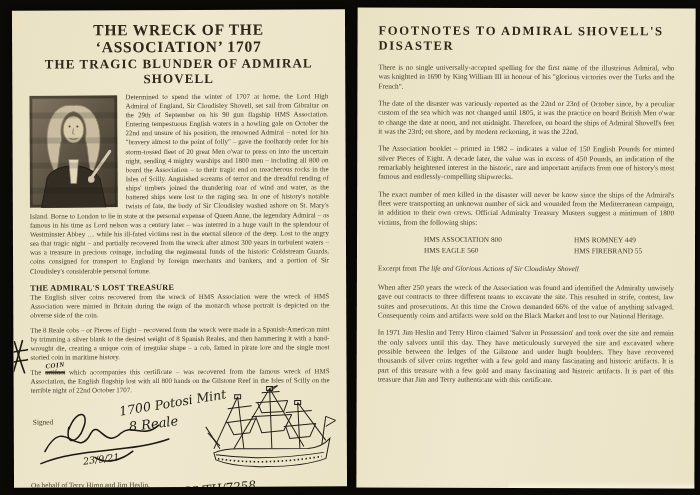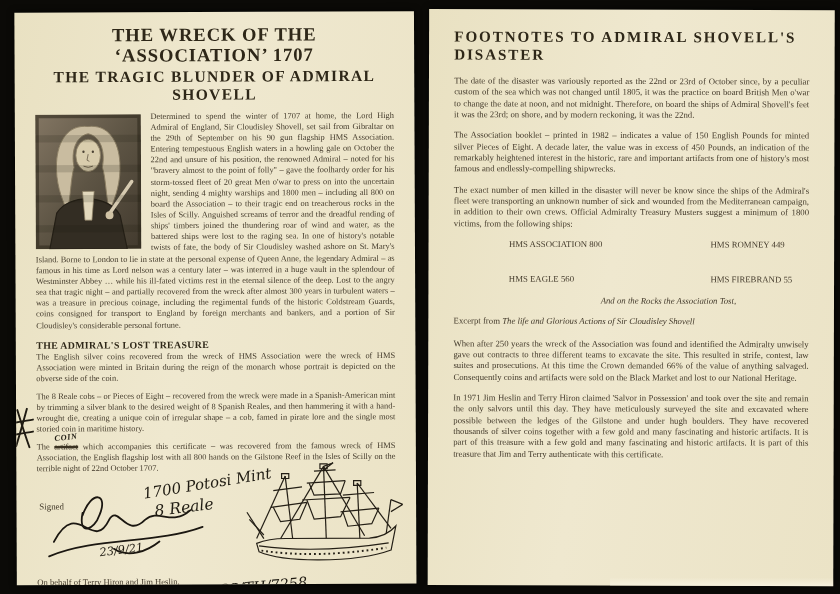--- a/index.html
+++ b/index.html
@@ -31,21 +31,21 @@
   .signed-label{position:absolute;left:2px;top:16px;font-size:7.4px;}
   .sig-svg{position:absolute;left:8px;top:4px;width:136px;height:64px;}
   .hw{position:absolute;font-style:italic;color:#1f1b12;font-family:"DejaVu Serif",serif;white-space:nowrap;}
   .hw-1700{left:88px;top:-6px;font-size:12.5px;transform:rotate(-9deg);}
   .hw-reale{left:98px;top:15px;font-size:13px;transform:rotate(-7deg);}
   .hw-date{left:52px;top:52px;font-size:9.5px;transform:rotate(-7deg);}
   .ship-svg{position:absolute;right:-6px;top:-18px;width:132px;height:98px;}
   .behalf{position:relative;font-size:7.2px;line-height:1.35;margin-top:0px;height:22px;}
   .hw-ref{left:122px;top:1px;font-size:12px;transform:rotate(-5deg);}
   .margin-scribble{position:absolute;left:-3px;top:329px;width:18px;height:36px;}
-  .ships-grid{display:grid;grid-auto-flow:column;grid-template-rows:repeat(2,auto);grid-template-columns:150px auto;margin:2px 0 8px 46px;font-size:7.3px;line-height:1.45;gap:18px;}
+  .ships-grid{display:grid;grid-auto-flow:column;grid-template-rows:repeat(2,auto);grid-template-columns:150px auto;margin:2px 0 8px 46px;font-size:7.3px;line-height:1.45;}
   .quote{font-style:italic;text-align:center;margin:0 28px 7px 90px;font-size:7.3px;line-height:1.35;}
   .excerpt{margin:0 50px 9px 0;font-size:7.3px;line-height:1.35;}
   .excerpt .bk{font-style:italic;}
   .edge-light{position:absolute;bottom:0;right:0;width:55%;height:7px;background:linear-gradient(to top,#f6f1de,rgba(246,241,222,0));}
   svg{display:block;}
 </style>
 </head>
 <body>
 
 <div class="paper paper-left">
@@ -151,33 +151,33 @@
 
     <span class="hw hw-ref">ref ASS/TH/7258</span>
   </div>
 
 </div>
 
 <div class="paper paper-right">
   <div class="rt">FOOTNOTES TO ADMIRAL SHOVELL'S DISASTER</div>
 
   <div class="body-r">
+    <p class="para">There is no single universally-accepted spelling for the first name of the illustrious Admiral, who was knighted in 1690 by King William III in honour of his "glorious victories over the Turks and the French".</p>
     <p class="para">The date of the disaster was variously reported as the 22nd or 23rd of October since, by a peculiar custom of the sea which was not changed until 1805, it was the practice on board British Men o'war to change the date at noon, and not midnight. Therefore, on board the ships of Admiral Shovell's feet it was the 23rd; on shore, and by modern reckoning, it was the 22nd.</p>
     <p class="para">The Association booklet – printed in 1982 – indicates a value of 150 English Pounds for minted silver Pieces of Eight. A decade later, the value was in excess of 450 Pounds, an indication of the remarkably heightened interest in the historic, rare and important artifacts from one of history's most famous and endlessly-compelling shipwrecks.</p>
     <p class="para">The exact number of men killed in the disaster will never be know since the ships of the Admiral's fleet were transporting an unknown number of sick and wounded from the Mediterranean campaign, in addition to their own crews. Official Admiralty Treasury Musters suggest a minimum of 1800 victims, from the following ships:</p>
 
     <div class="ships-grid">
       <span>HMS ASSOCIATION 800</span>
       <span>HMS EAGLE 560</span>
       <span>HMS ROMNEY 449</span>
       <span>HMS FIREBRAND 55</span>
     </div>
 
     <div class="quote">
-      <div>And on the Rocks the Association Tost,</div>
     </div>
 
     <div class="excerpt">
       <div><span>Excerpt from </span><span class="bk">The life and Glorious Actions of Sir Cloudisley Shovell</span></div>
     </div>
 
     <p class="para">When after 250 years the wreck of the Association was found and identified the Admiralty unwisely gave out contracts to three different teams to excavate the site. This resulted in strife, contest, law suites and prosecutions. At this time the Crown demanded 66% of the value of anything salvaged. Consequently coins and artifacts were sold on the Black Market and lost to our National Heritage.</p>
     <p class="para">In 1971 Jim Heslin and Terry Hiron claimed 'Salvor in Possession' and took over the site and remain the only salvors until this day. They have meticulously surveyed the site and excavated where possible between the ledges of the Gilstone and under hugh boulders. They have recovered thousands of silver coins together with a few gold and many fascinating and historic artifacts. It is part of this treasure with a few gold and many fascinating and historic artifacts. It is part of this treasure that Jim and Terry authenticate with this certificate.</p>
   </div>
   <div class="edge-light"></div>

